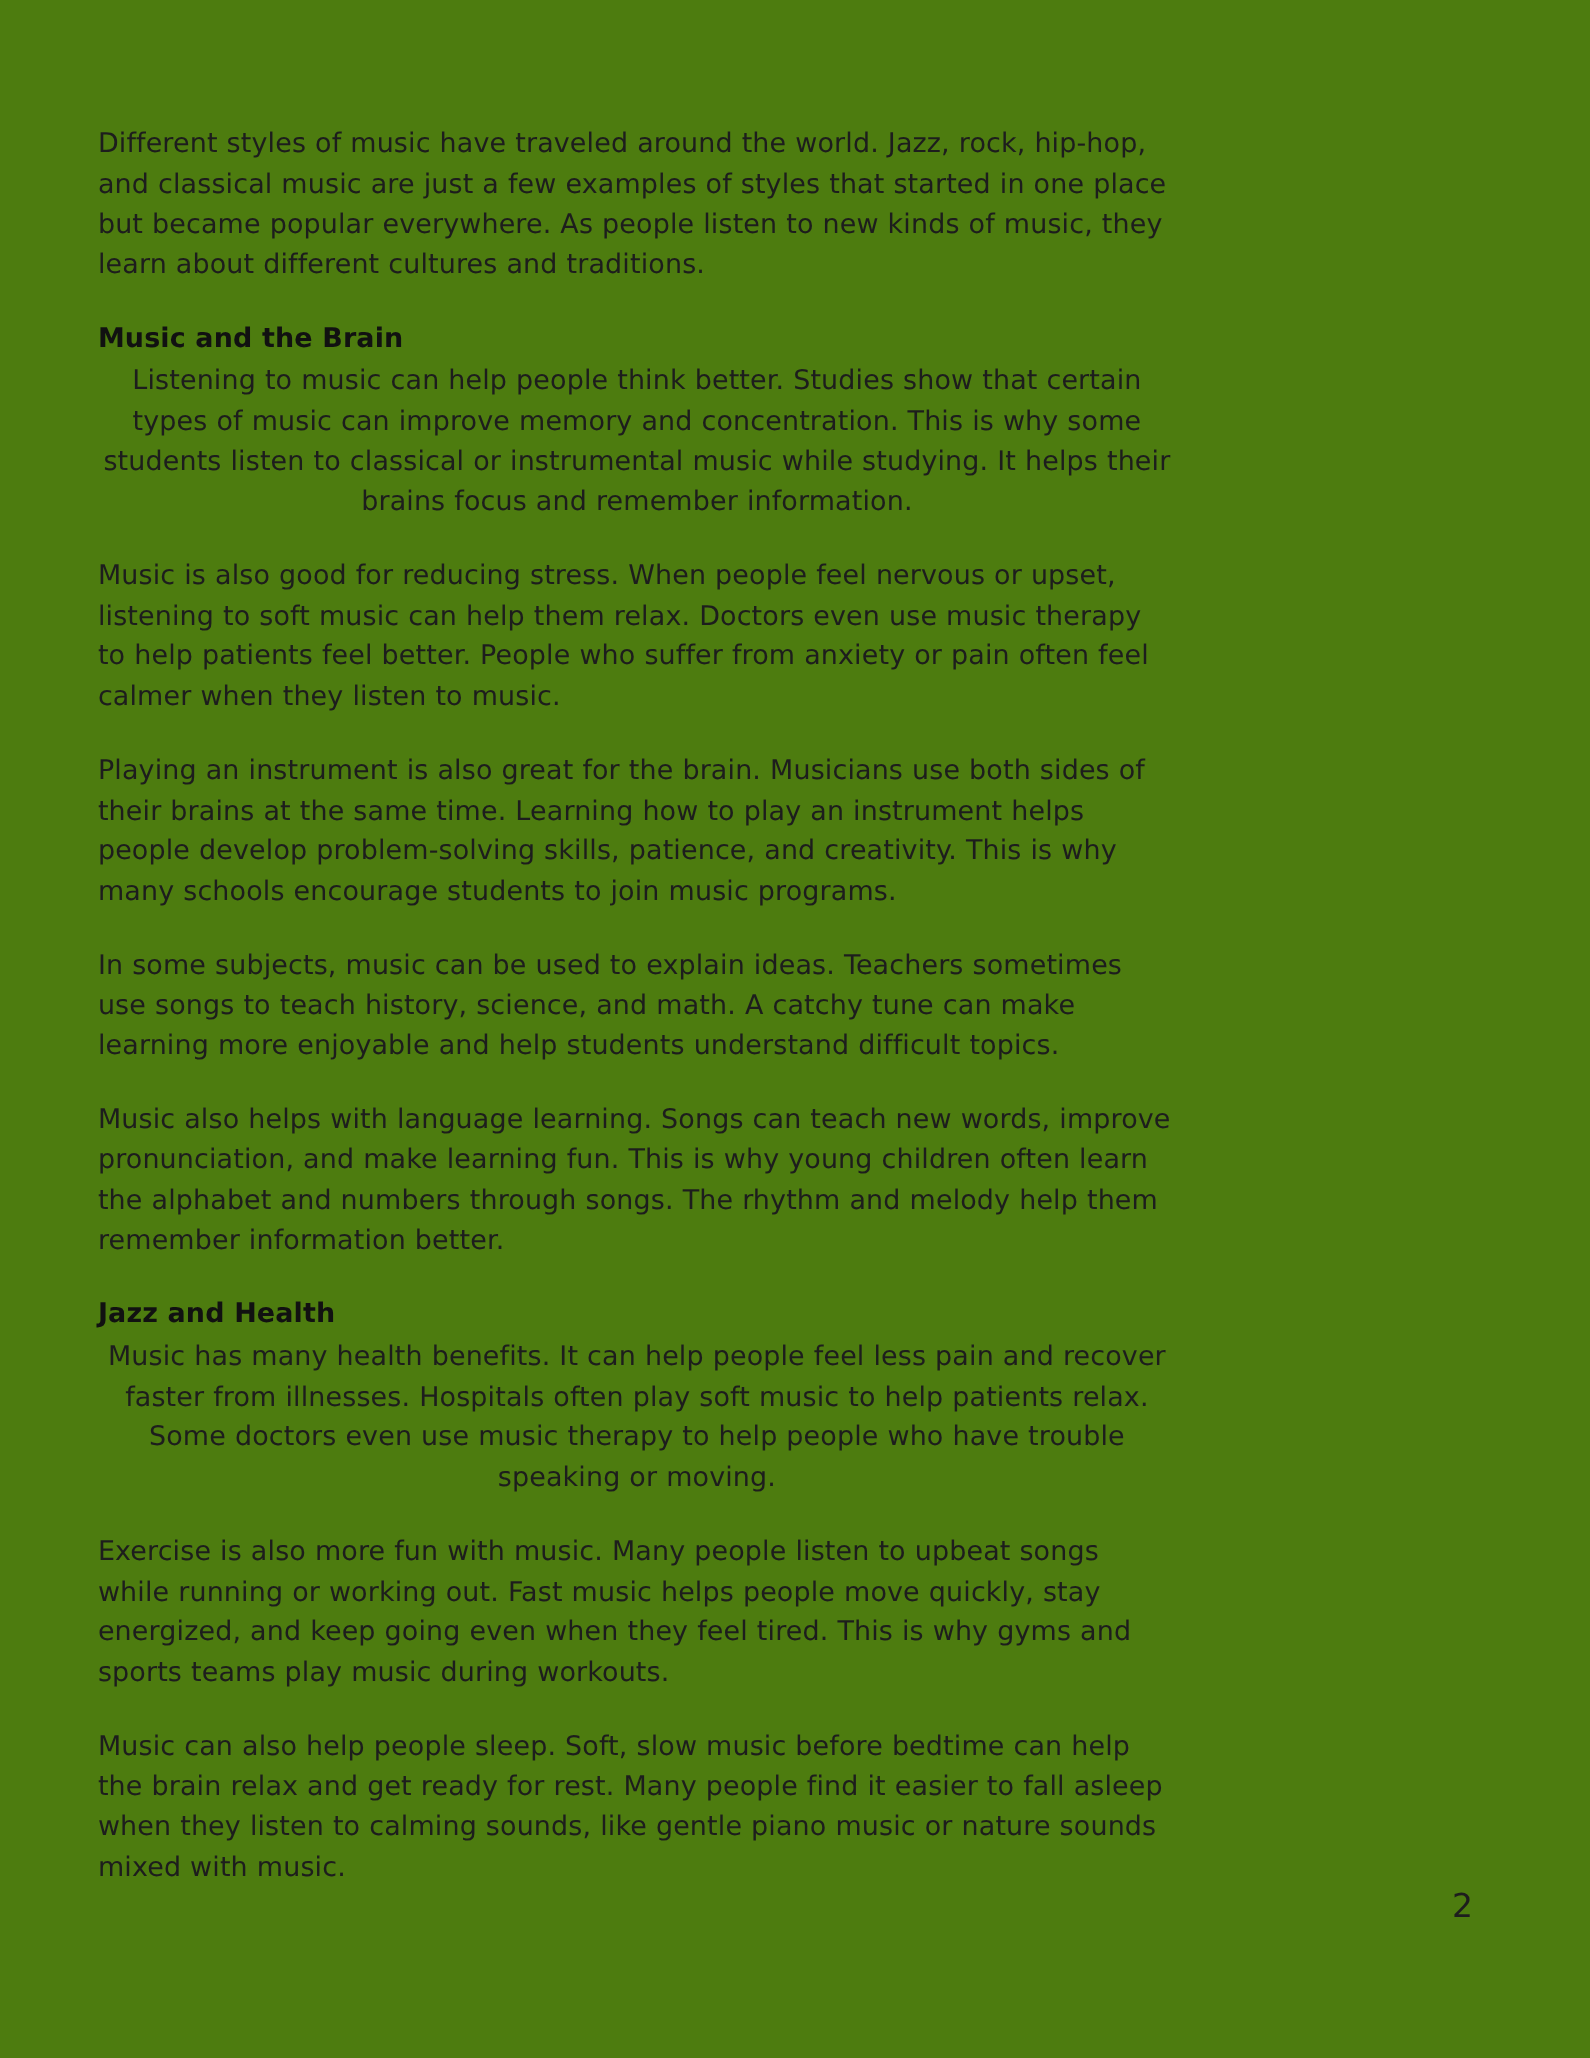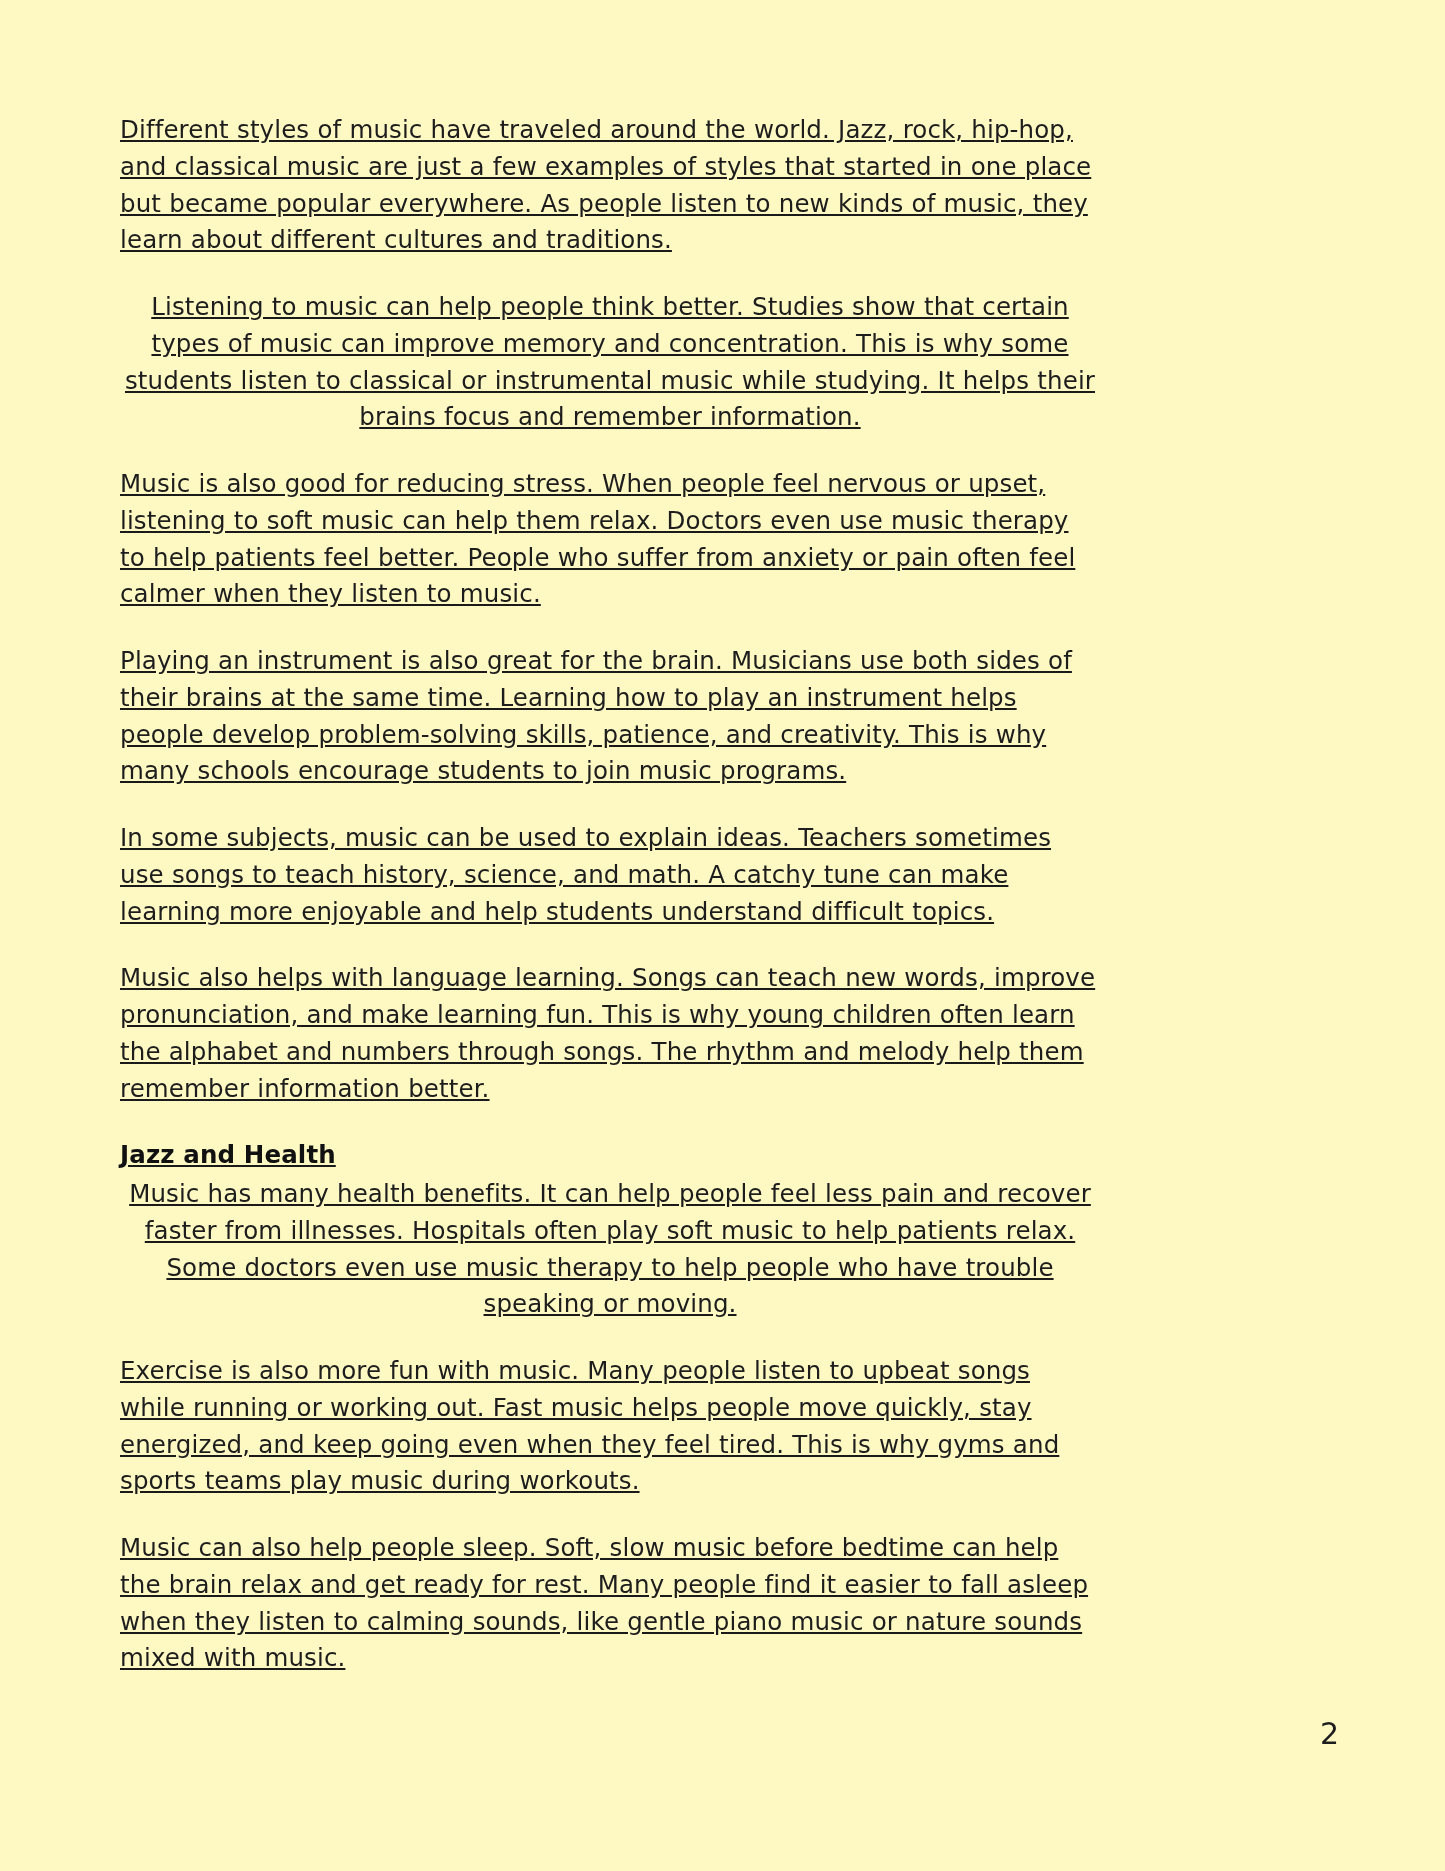--- a/index.html
+++ b/index.html
@@ -12,24 +12,23 @@
     width: 1445px;
     height: 1871px;
     font-family: "DejaVu Sans", sans-serif;
     color: #1a1a1a;
     -webkit-font-smoothing: antialiased;
   }
   .page {
     position: relative;
     width: 1445px;
     height: 1871px;
-    background: #fef9c3;
+    background: #4d7c0f;
     box-sizing: border-box;
-    padding: 112px 355px 0 120px;
-    text-decoration: underline;
+    padding: 112px 355px 0 89px;
   }
   .doc-body {
     width: 980px;
   }
   p.para {
     margin: 0 0 30px 0;
     font-size: 24.5px;
     line-height: 1.50;
     letter-spacing: 0.005em;
     color: #1d1d1d;
@@ -64,20 +63,21 @@
 </style>
 </head>
 <body>
 
 <div class="page">
   <div class="doc-body">
 
     <p class="para">Different styles of music have traveled around the world. Jazz, rock, hip-hop, and classical music are just a few examples of styles that started in one place but became popular everywhere. As people listen to new kinds of music, they learn about different cultures and traditions.</p>
 
     <div class="section-block">
+      <h2 class="heading">Music and the Brain</h2>
       <p class="para">Listening to music can help people think better. Studies show that certain types of music can improve memory and concentration. This is why some students listen to classical or instrumental music while studying. It helps their brains focus and remember information.</p>
     </div>
 
     <p class="para">Music is also good for reducing stress. When people feel nervous or upset, listening to soft music can help them relax. Doctors even use music therapy to help patients feel better. People who suffer from anxiety or pain often feel calmer when they listen to music.</p>
 
     <p class="para">Playing an instrument is also great for the brain. Musicians use both sides of their brains at the same time. Learning how to play an instrument helps people develop problem-solving skills, patience, and creativity. This is why many schools encourage students to join music programs.</p>
 
 
     <p class="para">In some subjects, music can be used to explain ideas. Teachers sometimes use songs to teach history, science, and math. A catchy tune can make learning more enjoyable and help students understand difficult topics.</p>
 

